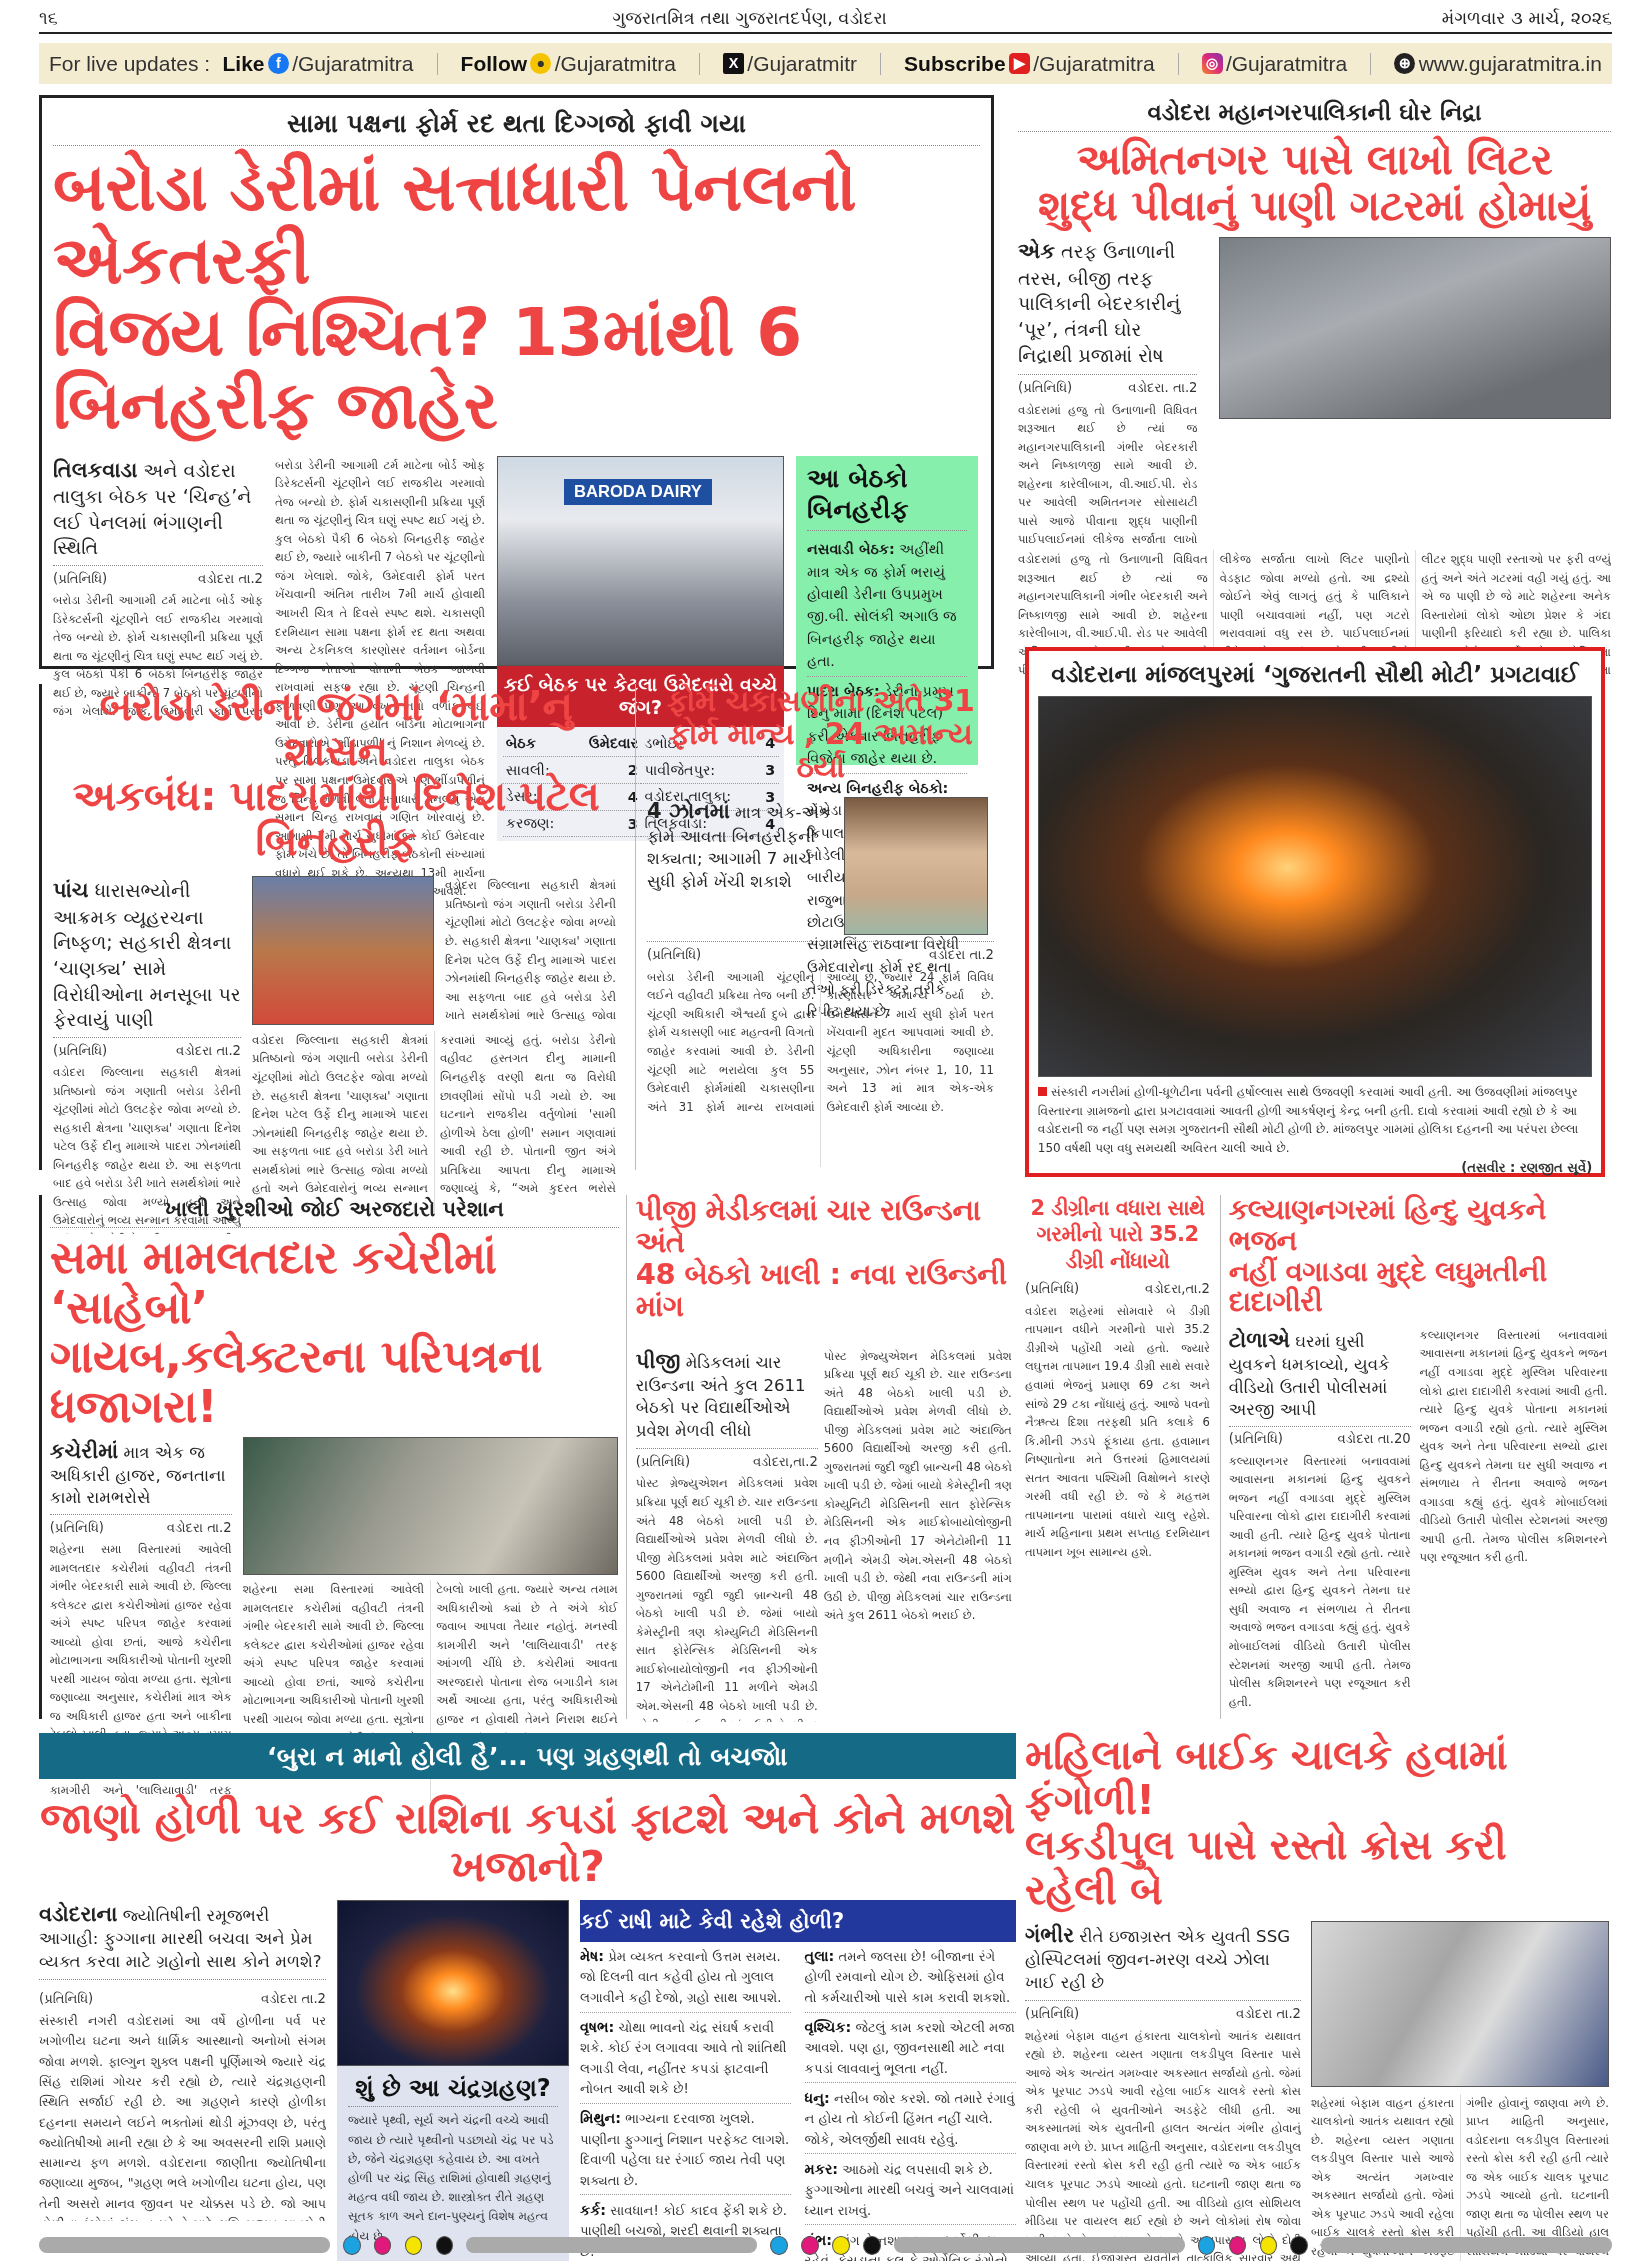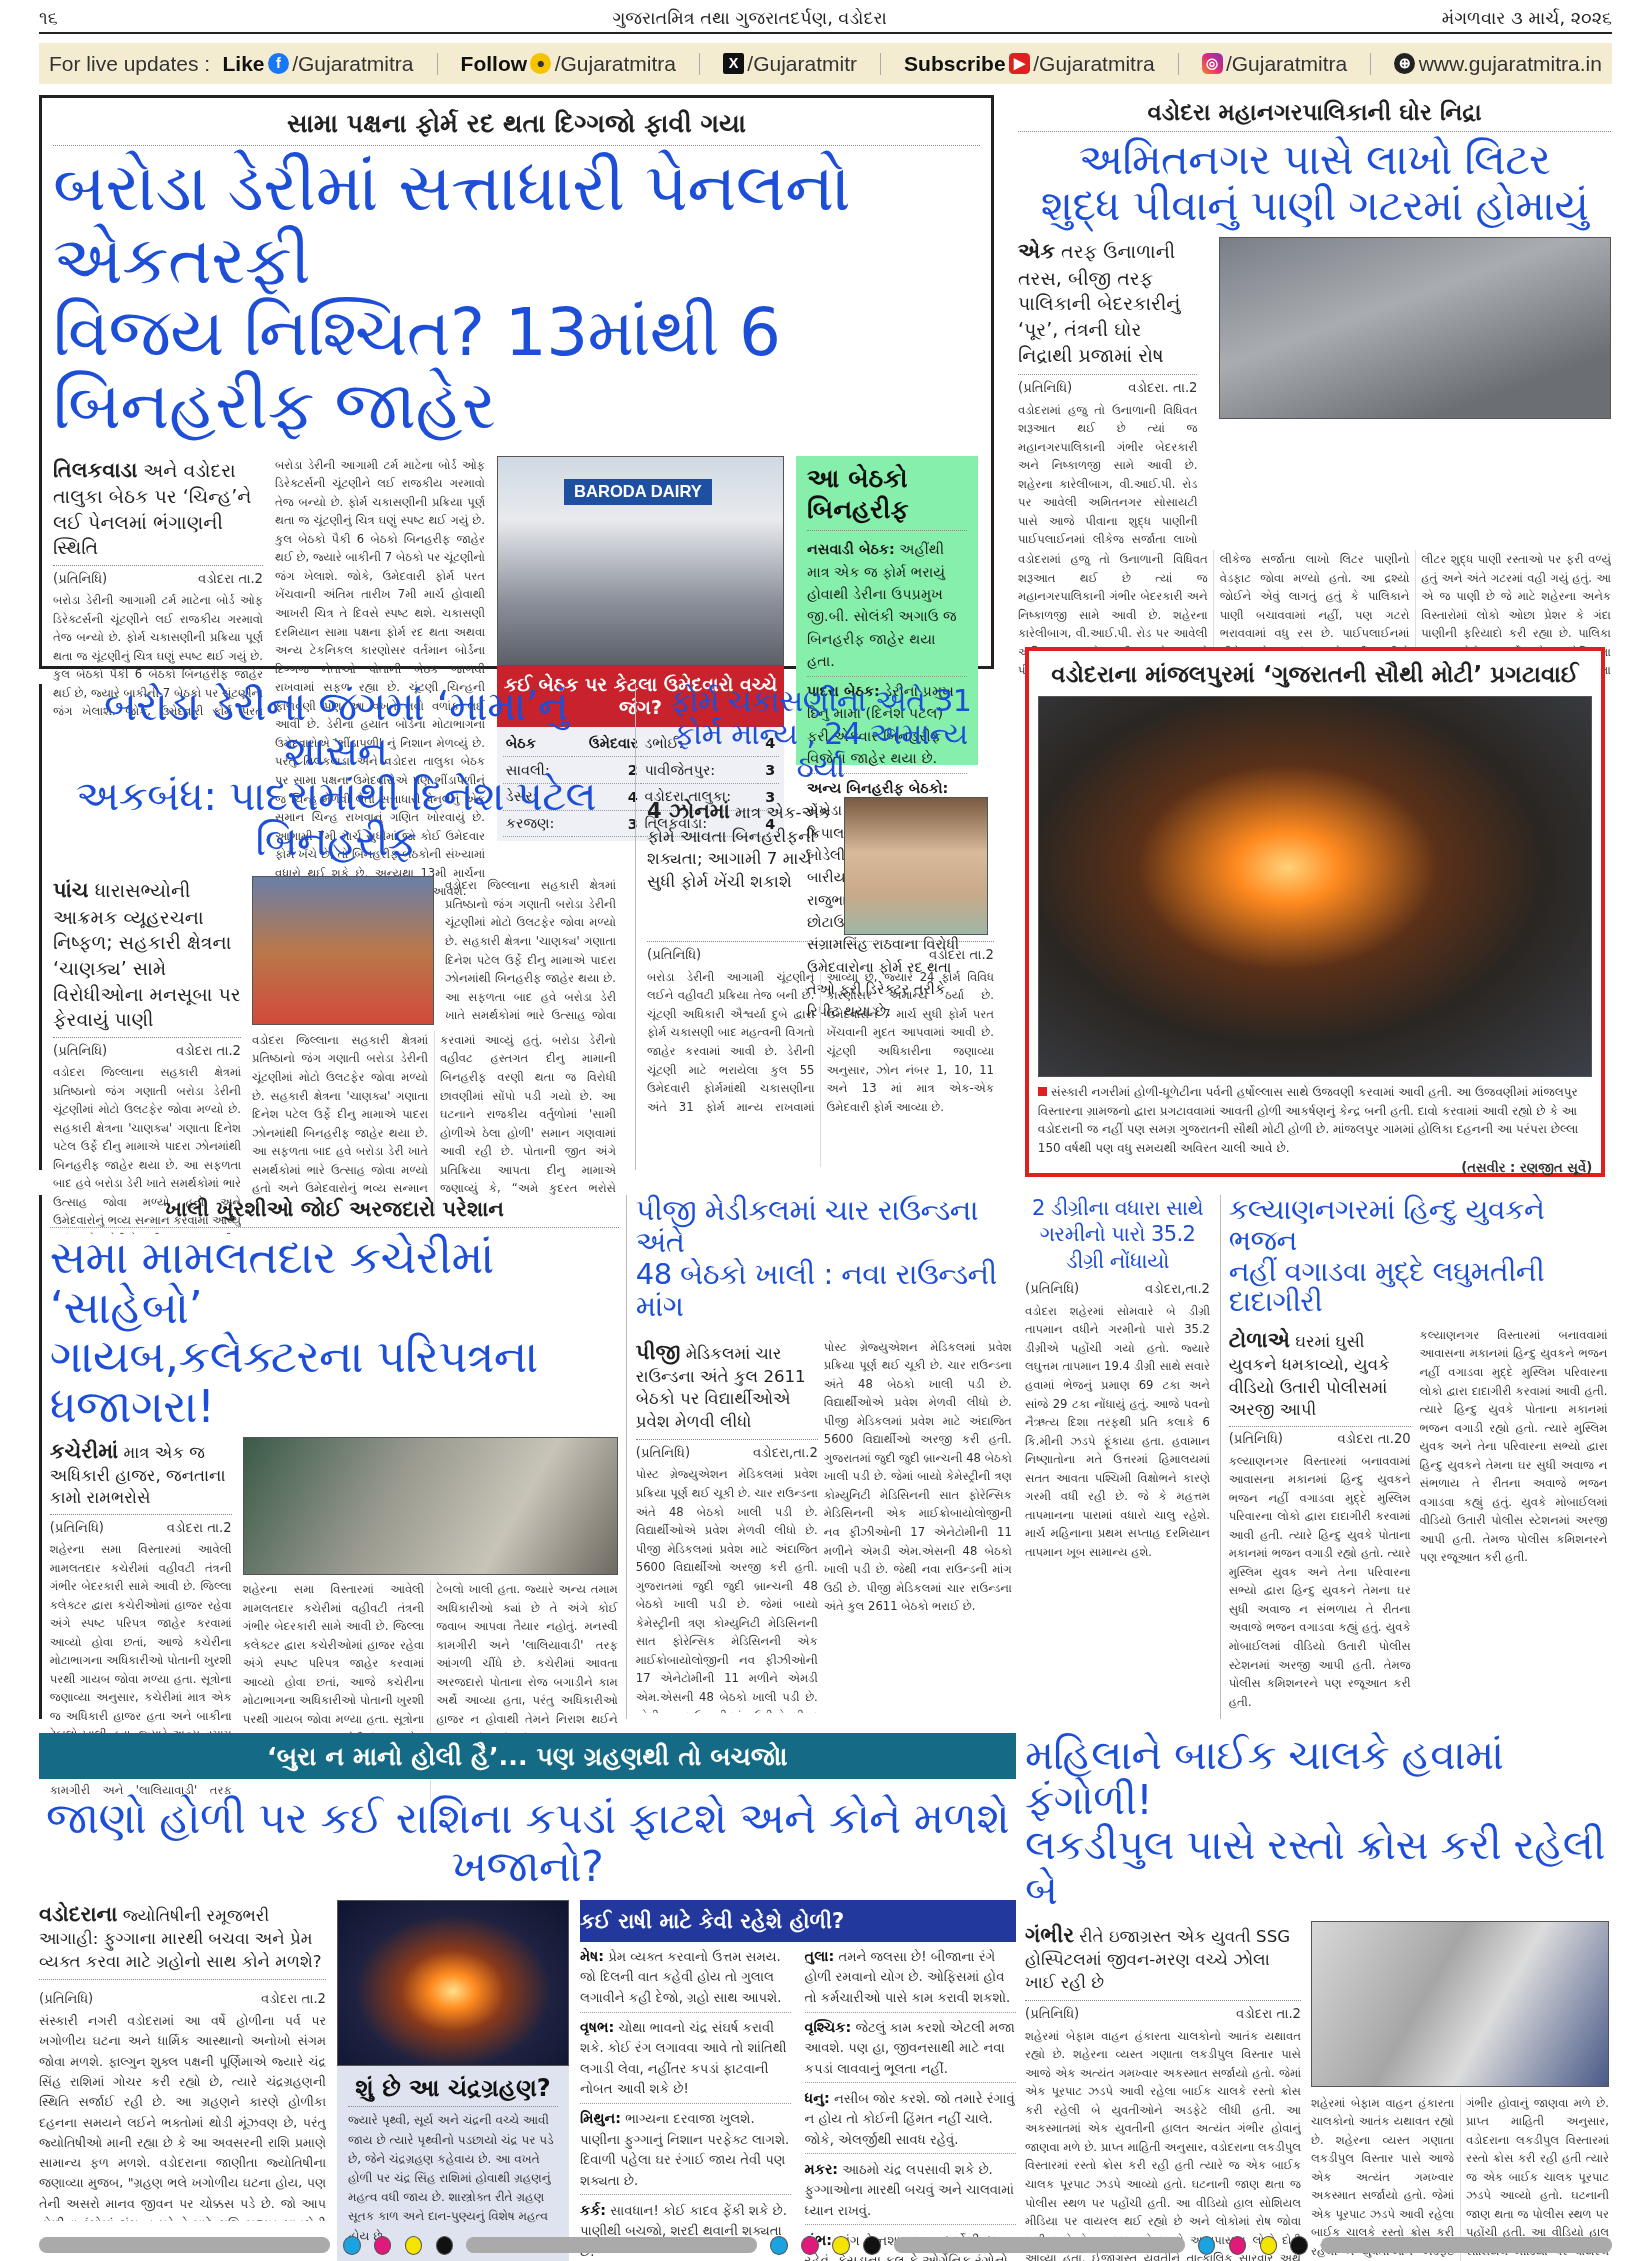--- a/index.html
+++ b/index.html
@@ -8,21 +8,21 @@
 .abs{position:absolute}
 .hdr{top:0;left:39px;width:1573px;height:34px;display:flex;justify-content:space-between;align-items:flex-end;font-size:17.7px;color:#222;border-bottom:2.8px solid #222;padding-bottom:3.3px}
 .social{top:43px;left:39px;width:1573px;height:41px;background:#f4ecd0;display:flex;align-items:center;justify-content:space-between;padding:8px 10px;font-family:"Liberation Sans",sans-serif;font-size:21px;color:#333}
 .social .it{display:flex;align-items:center;gap:3.3px}
 .social b{color:#111}
 .sep{width:1.1px;height:22px;background:#aaa}
 .ic{display:inline-block;width:21px;height:21px;border-radius:50%;color:#fff;font-size:14.4px;line-height:21px;text-align:center;font-weight:bold}
 .box{border:3.3px solid #222;background:#fff}
 .kicker{font-weight:bold;text-align:center;color:#222}
 .dotline{border-bottom:1.7px dotted #888}
-.hl{font-weight:normal;color:#1d4ed8;line-height:1.1;letter-spacing:-0.6px}
+.hl{font-weight:bold;color:#ef4444;line-height:1.1;letter-spacing:-0.6px}
 .deck{font-size:19px;line-height:1.35;color:#222}
 .deck b{font-size:21px}
 .byline{display:flex;justify-content:space-between;font-size:13.2px;color:#333;margin:4.4px 0}
 .body{font-size:11.6px;line-height:1.6;color:#333;text-align:justify;column-gap:12px;column-rule:0.6px solid #ddd;overflow:hidden}
 .photo{background:linear-gradient(135deg,#6d7780,#9aa3ab 40%,#5d666e);border:0.6px solid #555}
 .sidebox{background:#86efac;padding:7.7px 11px}
 .sidebox h3{font-size:25.4px;color:#111;border-bottom:1.7px dotted #888;padding-bottom:4.4px;margin-bottom:4.4px}
 .sidebox p{font-size:14.4px;line-height:1.55;border-bottom:1.1px dotted #999;padding:3.3px 0}
 .redbar{background:#c8232c;color:#fff;font-weight:bold;font-size:19px;text-align:center;padding:7.7px 0}
 table.seats{width:100%;border-collapse:collapse;font-size:14.4px}
@@ -237,21 +237,21 @@
       <div class="body" style="columns:2;height:221px;margin-top:5.5px">શહેરના સમા વિસ્તારમાં આવેલી મામલતદાર કચેરીમાં વહીવટી તંત્રની ગંભીર બેદરકારી સામે આવી છે. જિલ્લા કલેક્ટર દ્વારા કચેરીઓમાં હાજર રહેવા અંગે સ્પષ્ટ પરિપત્ર જાહેર કરવામાં આવ્યો હોવા છતાં, આજે કચેરીના મોટાભાગના અધિકારીઓ પોતાની ખુરશી પરથી ગાયબ જોવા મળ્યા હતા. સૂત્રોના જણાવ્યા અનુસાર, કચેરીમાં માત્ર એક જ અધિકારી હાજર હતા અને બાકીના ટેબલો ખાલી હતા. જ્યારે અન્ય તમામ અધિકારીઓ ક્યાં છે તે અંગે કોઈ જવાબ આપવા તૈયાર નહોતું. મનસ્વી કામગીરી અને 'લાલિયાવાડી' તરફ આંગળી ચીંધે છે. કચેરીમાં આવતા અરજદારો પોતાના રોજ બગાડીને કામ અર્થે આવ્યા હતા, પરંતુ અધિકારીઓ હાજર ન હોવાથી તેમને નિરાશ થઈને પરત ફરવું પડ્યું હતું.</div>
     </div>
   </div>
 </div>
 
 <div class="abs" style="top:1195px;left:626px;width:386px;height:524px;border-left:1.1px solid #bbb;padding-left:8.8px">
   <div class="hl" style="font-size:29px">
     <div>પીજી મેડીકલમાં ચાર રાઉન્ડના અંતે</div>
     <div>48 બેઠકો ખાલી : નવા રાઉન્ડની માંગ</div>
   </div>
-  <div style="display:flex;gap:6px;margin-top:15px">
+  <div style="display:flex;gap:6px;margin-top:24px">
     <div style="width:182px">
       <div class="deck" style="font-size:16.6px"><b>પીજી</b> <span>મેડિકલમાં ચાર રાઉન્ડના અંતે કુલ 2611 બેઠકો પર વિદ્યાર્થીઓએ પ્રવેશ મેળવી લીધો</span></div>
       <div class="dotline" style="margin:5.5px 0"></div>
       <div class="byline">
           <span>(પ્રતિનિધિ)</span>
           <span>વડોદરા,તા.2</span>
         </div>
       <div class="body" style="height:248px">પોસ્ટ ગ્રેજ્યુએશન મેડિકલમાં પ્રવેશ પ્રક્રિયા પૂર્ણ થઈ ચૂકી છે. ચાર રાઉન્ડના અંતે 48 બેઠકો ખાલી પડી છે. વિદ્યાર્થીઓએ પ્રવેશ મેળવી લીધો છે. પીજી મેડિકલમાં પ્રવેશ માટે અંદાજિત 5600 વિદ્યાર્થીઓ અરજી કરી હતી. ગુજરાતમાં જુદી જુદી બ્રાન્ચની 48 બેઠકો ખાલી પડી છે. જેમાં બાયો કેમેસ્ટ્રીની ત્રણ કોમ્યુનિટી મેડિસિનની સાત ફોરેન્સિક મેડિસિનની એક માઈક્રોબાયોલોજીની નવ ફીઝીઓની 17 એનેટોમીની 11 મળીને એમડી એમ.એસની 48 બેઠકો ખાલી પડી છે. જેથી નવા રાઉન્ડની માંગ ઉઠી છે. પીજી મેડિકલમાં ચાર રાઉન્ડના અંતે કુલ 2611 બેઠકો ભરાઈ છે.</div>
     </div>
     <div class="body" style="width:188px;height:436px">પોસ્ટ ગ્રેજ્યુએશન મેડિકલમાં પ્રવેશ પ્રક્રિયા પૂર્ણ થઈ ચૂકી છે. ચાર રાઉન્ડના અંતે 48 બેઠકો ખાલી પડી છે. વિદ્યાર્થીઓએ પ્રવેશ મેળવી લીધો છે. પીજી મેડિકલમાં પ્રવેશ માટે અંદાજિત 5600 વિદ્યાર્થીઓ અરજી કરી હતી. ગુજરાતમાં જુદી જુદી બ્રાન્ચની 48 બેઠકો ખાલી પડી છે. જેમાં બાયો કેમેસ્ટ્રીની ત્રણ કોમ્યુનિટી મેડિસિનની સાત ફોરેન્સિક મેડિસિનની એક માઈક્રોબાયોલોજીની નવ ફીઝીઓની 17 એનેટોમીની 11 મળીને એમડી એમ.એસની 48 બેઠકો ખાલી પડી છે. જેથી નવા રાઉન્ડની માંગ ઉઠી છે. પીજી મેડિકલમાં ચાર રાઉન્ડના અંતે કુલ 2611 બેઠકો ભરાઈ છે.</div>

